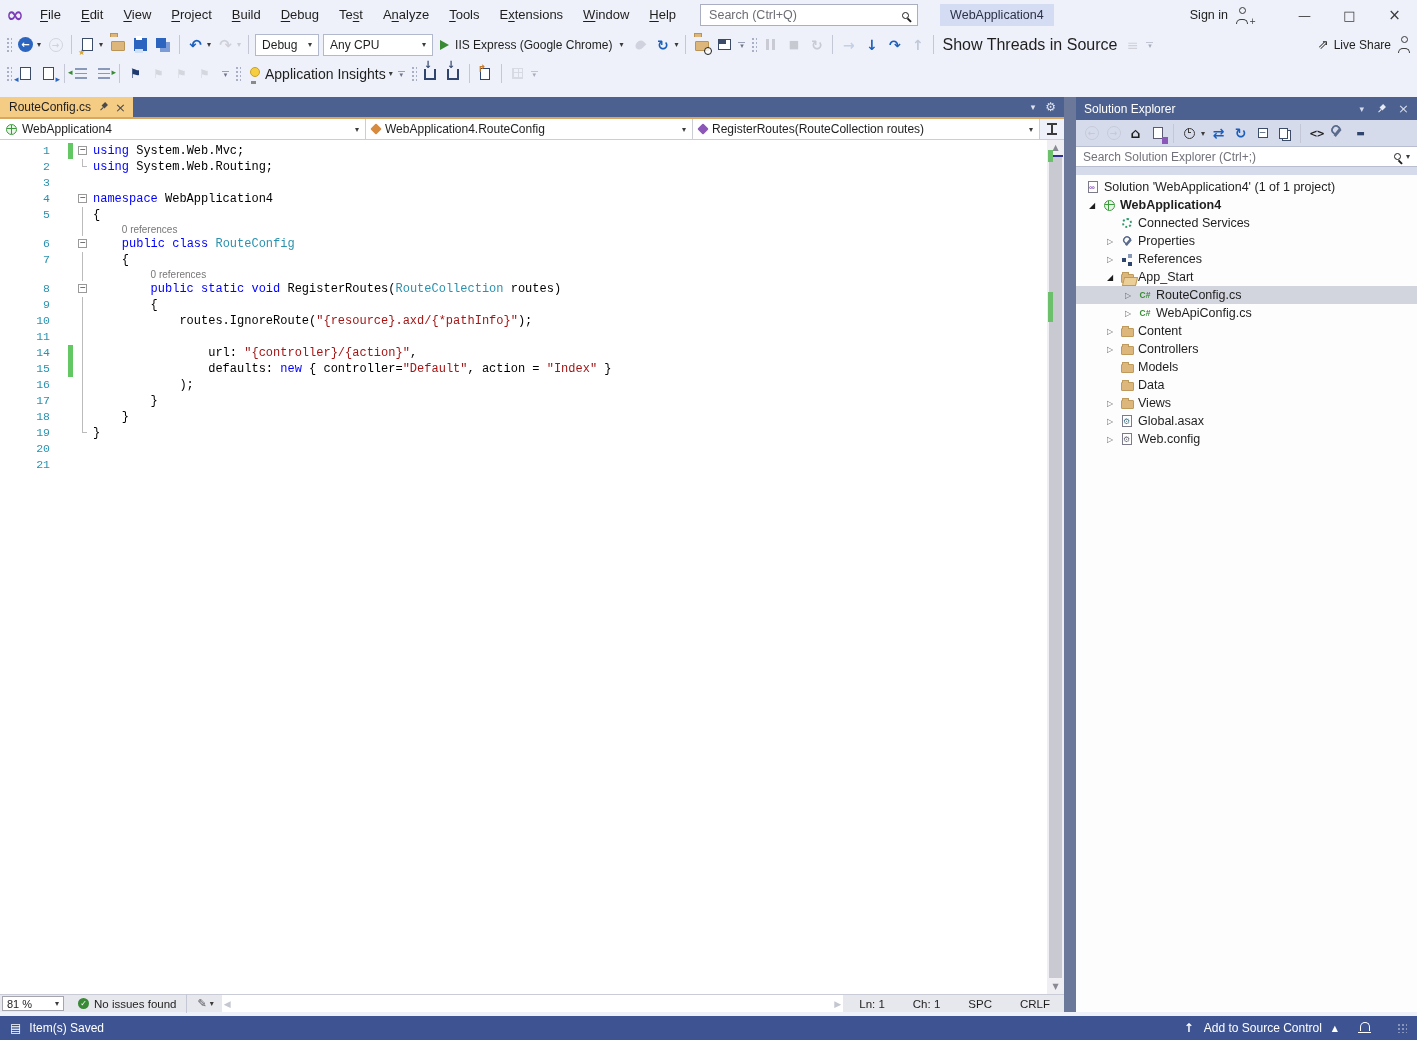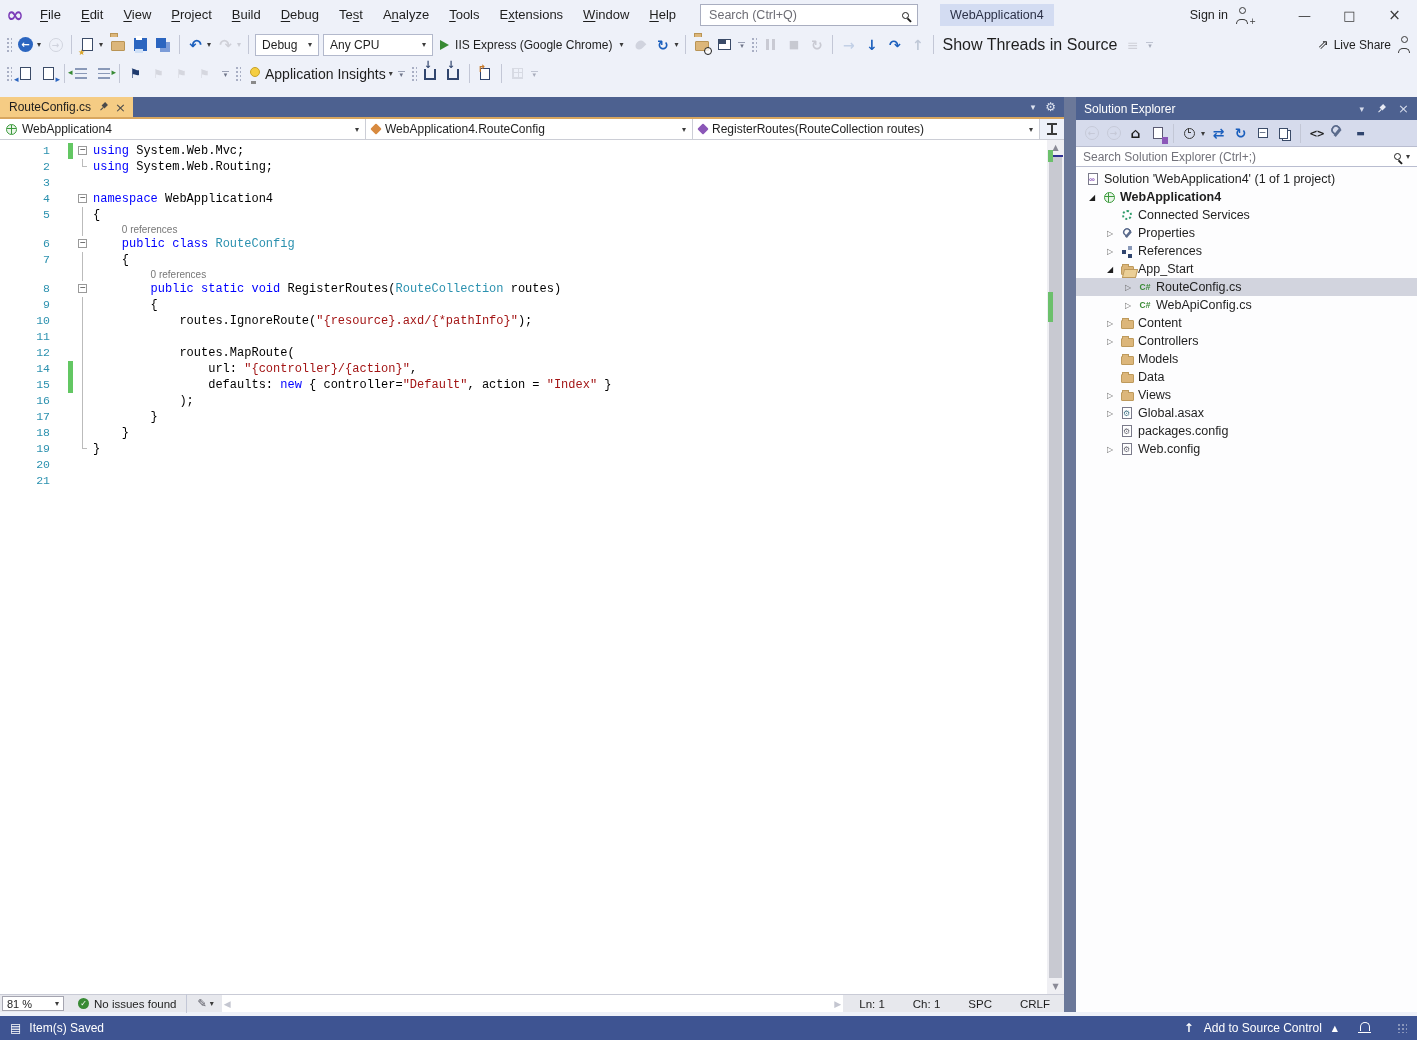--- a/index.html
+++ b/index.html
@@ -140,21 +140,21 @@
   .est-item{margin:0 14px;white-space:nowrap;}
 
   
   .sepanel{flex:1;display:flex;flex-direction:column;background:#D6DBEC;}
   .se-header{height:23px;background:#4D6190;color:#fff;display:flex;align-items:center;padding:0 8px;font-size:12px;}
   .se-header .hicons{margin-left:auto;display:flex;align-items:center;gap:12px;color:#D5DBEA;}
   .se-toolbar{height:26px;display:flex;align-items:center;padding-left:5px;gap:1px;}
   .se-toolbar .tb-btn{padding:0 2px;}
   .se-search{height:21px;background:#fff;border-top:1px solid #B9BDD0;border-bottom:1px solid #B9BDD0;display:flex;align-items:center;font-size:12px;color:#72727A;padding:0 7px;}
   .se-search .right{margin-left:auto;display:flex;align-items:center;gap:4px;color:#3B3B3B;}
-  .se-tree{flex:1;background:#FDFDFE;padding-top:3px;overflow:hidden;}
+  .se-tree{flex:1;background:#FDFDFE;padding-top:3px;overflow:hidden;margin-top:8px;}
   .trow{height:18px;display:flex;align-items:center;font-size:12.5px;}
   .trow.sel{background:#D2D4DE;}
   .trow.bold .tlabel{font-weight:bold;}
   .exp{width:16px;text-align:center;font-size:8px;color:#6E6E6E;flex:none;}
   .exp.open{color:#1E1E1E;}
   .ticon{width:18px;flex:none;display:flex;justify-content:center;align-items:center;height:16px;}
   .tlabel{margin-left:2px;white-space:nowrap;}
   .t-solution{width:10px;height:12px;background:#fff;border:1px solid #7A7A8A;position:relative;}
   .t-solution::after{content:'∞';color:#8B57B8;font-size:8px;font-weight:bold;position:absolute;left:0;top:1px;}
   .t-connected{width:10px;height:10px;border:2px dotted #2E9B6A;border-radius:50%;}
@@ -493,21 +493,20 @@
           <div class="crow"><span class="ln">4</span><span class="chg"></span><span class="fold"><span class="fbox">−</span></span><span class="code"><span class="k">namespace</span><span class="p"> WebApplication4</span></span></div>
           <div class="crow"><span class="ln">5</span><span class="chg"></span><span class="fold"><span class="fline"></span></span><span class="code"><span class="p">{</span></span></div>
           <div class="crow lensrow"><span class="ln"></span><span class="chg"></span><span class="fold"><span class="fline"></span></span><span class="code lens-text" style="padding-left:30.8px">0 references</span></div>
           <div class="crow"><span class="ln">6</span><span class="chg"></span><span class="fold"><span class="fbox">−</span></span><span class="code"><span class="p">    </span><span class="k">public</span><span class="p"> </span><span class="k">class</span><span class="p"> </span><span class="t">RouteConfig</span></span></div>
           <div class="crow"><span class="ln">7</span><span class="chg"></span><span class="fold"><span class="fline"></span></span><span class="code"><span class="p">    {</span></span></div>
           <div class="crow lensrow"><span class="ln"></span><span class="chg"></span><span class="fold"><span class="fline"></span></span><span class="code lens-text" style="padding-left:59.6px">0 references</span></div>
           <div class="crow"><span class="ln">8</span><span class="chg"></span><span class="fold"><span class="fbox">−</span></span><span class="code"><span class="p">        </span><span class="k">public</span><span class="p"> </span><span class="k">static</span><span class="p"> </span><span class="k">void</span><span class="p"> RegisterRoutes(</span><span class="t">RouteCollection</span><span class="p"> routes)</span></span></div>
           <div class="crow"><span class="ln">9</span><span class="chg"></span><span class="fold"><span class="fline"></span></span><span class="code"><span class="p">        {</span></span></div>
           <div class="crow"><span class="ln">10</span><span class="chg"></span><span class="fold"><span class="fline"></span></span><span class="code"><span class="p">            routes.IgnoreRoute(</span><span class="s">"{resource}.axd/{*pathInfo}"</span><span class="p">);</span></span></div>
           <div class="crow"><span class="ln">11</span><span class="chg"></span><span class="fold"><span class="fline"></span></span><span class="code"></span></div>
-          <div class="crow"><span class="ln">12</span><span class="chg"></span><span class="fold"><span class="fline"></span></span><span class="code"><span class="p">            routes.MapRoute(</span></span></div>
           <div class="crow"><span class="ln">14</span><span class="chg on"></span><span class="fold"><span class="fline"></span></span><span class="code"><span class="p">                url: </span><span class="s">"{controller}/{action}"</span><span class="p">,</span></span></div>
           <div class="crow"><span class="ln">15</span><span class="chg on"></span><span class="fold"><span class="fline"></span></span><span class="code"><span class="p">                defaults: </span><span class="k">new</span><span class="p"> { controller=</span><span class="s">"Default"</span><span class="p">, action = </span><span class="s">"Index"</span><span class="p"> }</span></span></div>
           <div class="crow"><span class="ln">16</span><span class="chg"></span><span class="fold"><span class="fline"></span></span><span class="code"><span class="p">            );</span></span></div>
           <div class="crow"><span class="ln">17</span><span class="chg"></span><span class="fold"><span class="fline"></span></span><span class="code"><span class="p">        }</span></span></div>
           <div class="crow"><span class="ln">18</span><span class="chg"></span><span class="fold"><span class="fline"></span></span><span class="code"><span class="p">    }</span></span></div>
           <div class="crow"><span class="ln">19</span><span class="chg"></span><span class="fold"><span class="fend"></span></span><span class="code"><span class="p">}</span></span></div>
           <div class="crow"><span class="ln">20</span><span class="chg"></span><span class="fold"></span><span class="code"></span></div>
           <div class="crow"><span class="ln">21</span><span class="chg"></span><span class="fold"></span><span class="code"></span></div>
         </div>
       <div class="vsb">
@@ -717,27 +716,20 @@
           <span class="tlabel">Views</span>
         </div>
         <div class="trow" style="padding-left: 26px;">
           <span class="exp g">▷</span>
           <span class="ticon">
             <span class="t-page gear"></span>
           </span>
           <span class="tlabel">Global.asax</span>
         </div>
         <div class="trow" style="padding-left: 26px;">
-          <span class="exp g"></span>
-          <span class="ticon">
-            <span class="t-page cfg"></span>
-          </span>
-          <span class="tlabel">packages.config</span>
-        </div>
-        <div class="trow" style="padding-left: 26px;">
           <span class="exp g">▷</span>
           <span class="ticon">
             <span class="t-page cfg"></span>
           </span>
           <span class="tlabel">Web.config</span>
         </div>
       </div>
   </div>
 </div>
 

